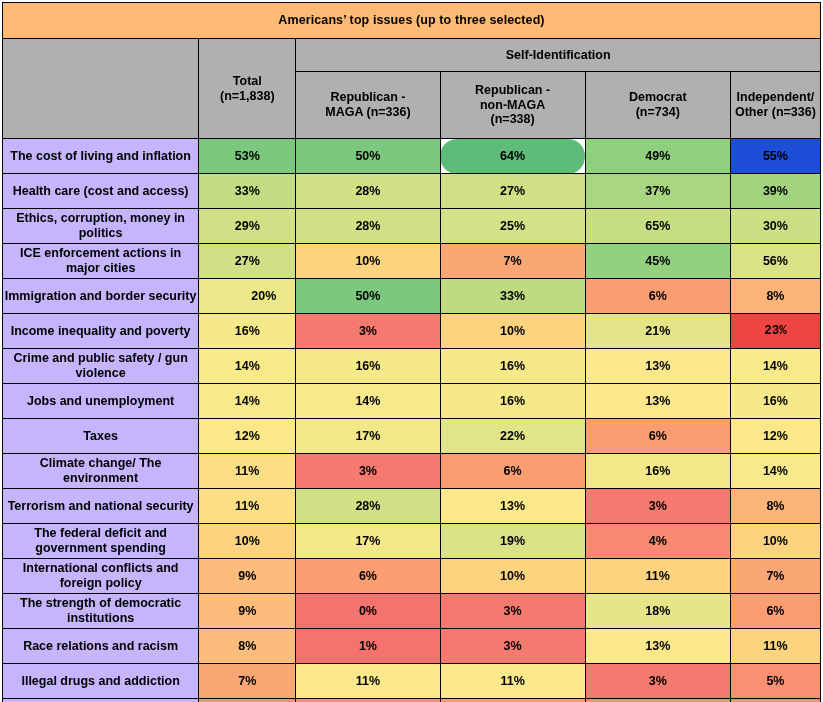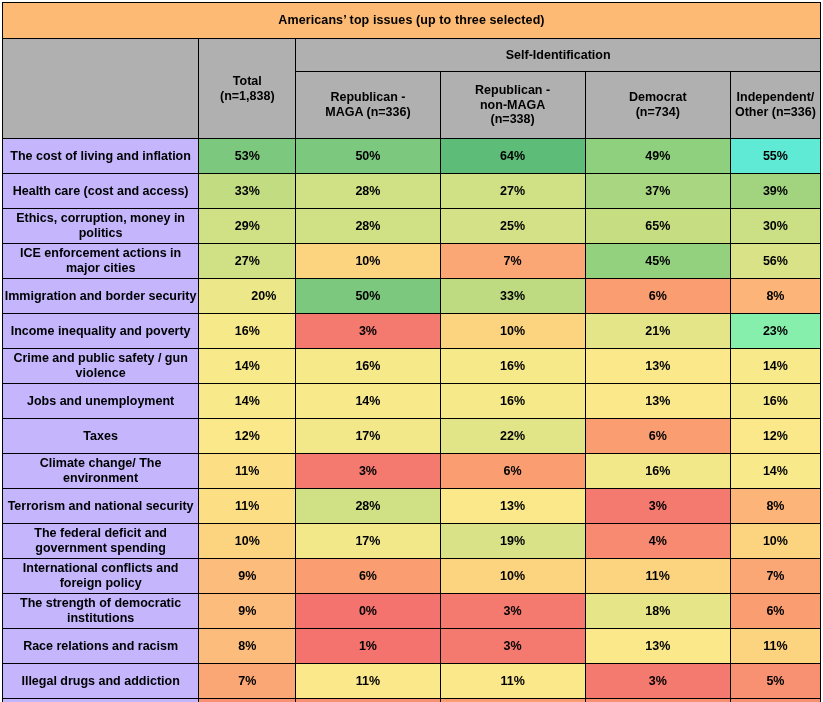--- a/index.html
+++ b/index.html
@@ -104,23 +104,23 @@
         <th class="colhead">Republican -<br>non-MAGA<br>(n=338)</th>
         <th class="colhead">Democrat<br>(n=734)</th>
         <th class="colhead">Independent/<br>Other (n=336)</th>
       </tr>
     </thead>
     <tbody>
         <tr>
           <td class="rowlabel">The cost of living and inflation</td>
           <td class="val" style="background: rgb(125, 200, 127);">53%</td>
           <td class="val" style="background: rgb(125, 200, 127);">50%</td>
-          <td class="val" style="background: rgb(92, 188, 120);">64%</td>
+          <td class="val" style="background: rgb(92, 188, 120); border-radius: 17px;">64%</td>
           <td class="val" style="background: rgb(142, 208, 126);">49%</td>
-          <td class="val" style="background: #5eead4;">55%</td>
+          <td class="val" style="background: #1d4ed8;">55%</td>
         </tr>
         <tr>
           <td class="rowlabel">Health care (cost and access)</td>
           <td class="val" style="background: rgb(194, 220, 130);">33%</td>
           <td class="val" style="background: rgb(207, 224, 133);">28%</td>
           <td class="val" style="background: rgb(207, 224, 133);">27%</td>
           <td class="val" style="background: rgb(169, 214, 129);">37%</td>
           <td class="val" style="background: rgb(162, 212, 128);">39%</td>
         </tr>
         <tr>
@@ -146,21 +146,21 @@
           <td class="val" style="background: rgb(190, 219, 130);">33%</td>
           <td class="val" style="background: rgb(250, 158, 114);">6%</td>
           <td class="val" style="background: rgb(252, 180, 121);">8%</td>
         </tr>
         <tr>
           <td class="rowlabel">Income inequality and poverty</td>
           <td class="val" style="background: rgb(246, 233, 138);">16%</td>
           <td class="val" style="background: rgb(244, 121, 110);">3%</td>
           <td class="val" style="background: rgb(252, 212, 128);">10%</td>
           <td class="val" style="background: rgb(228, 229, 136);">21%</td>
-          <td class="val" style="background: #86efac;">23%</td>
+          <td class="val" style="background: #ef4444; font-family: Liberation Mono, monospace;">23%</td>
         </tr>
         <tr>
           <td class="rowlabel">Crime and public safety / gun violence</td>
           <td class="val" style="background: rgb(248, 233, 138);">14%</td>
           <td class="val" style="background: rgb(246, 233, 138);">16%</td>
           <td class="val" style="background: rgb(246, 233, 138);">16%</td>
           <td class="val" style="background: rgb(250, 232, 138);">13%</td>
           <td class="val" style="background: rgb(248, 233, 138);">14%</td>
         </tr>
         <tr>

